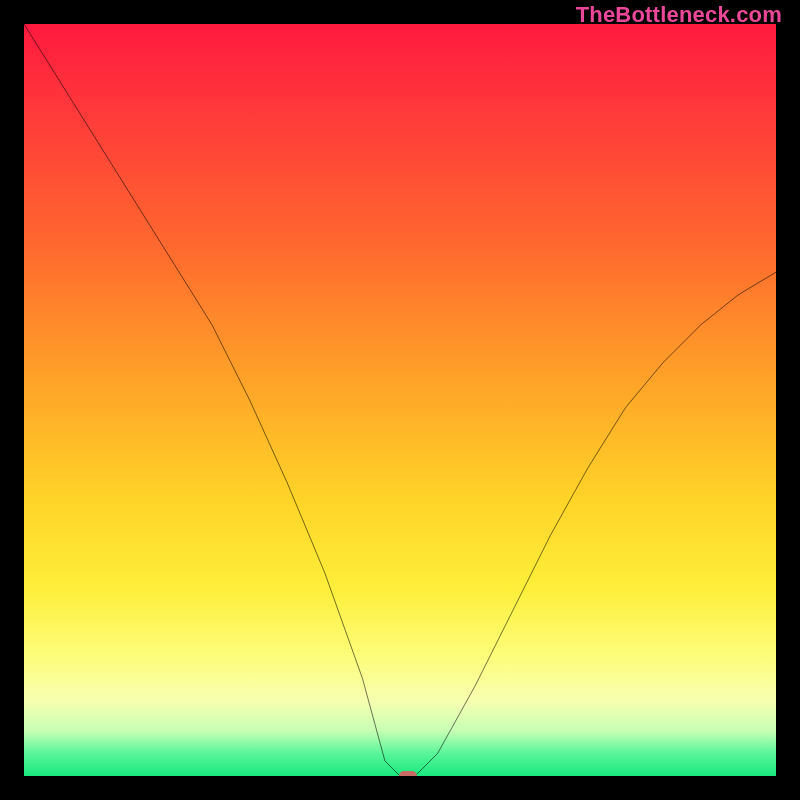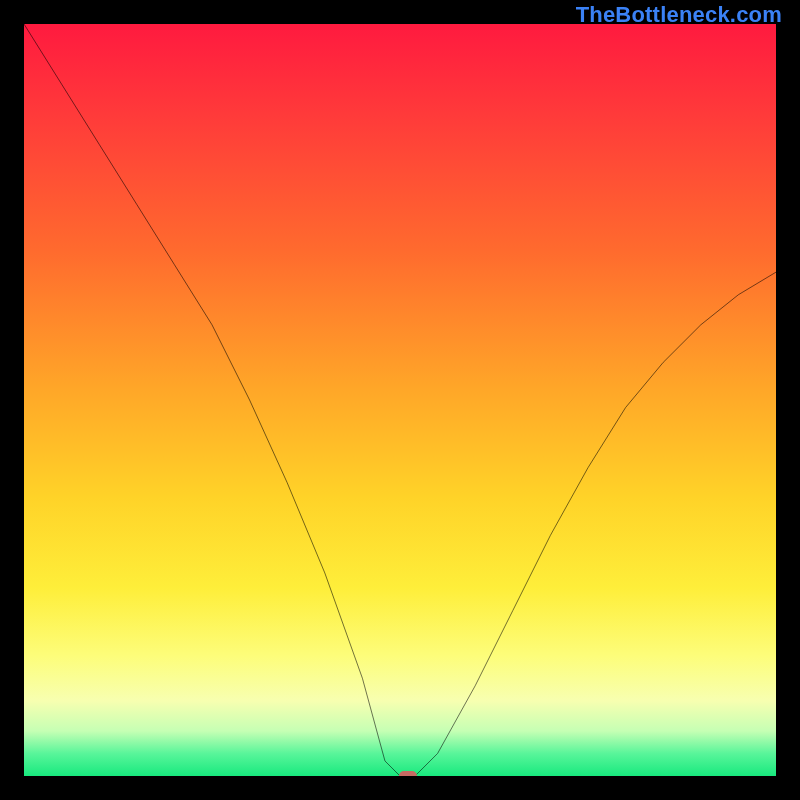--- a/index.html
+++ b/index.html
@@ -14,21 +14,21 @@
   .frame {
     position: relative;
     width: 800px;
     height: 800px;
     background: #000;
   }
   .watermark {
     position: absolute;
     top: 2px;
     right: 18px;
-    color: #3b82f6;
+    color: #ec4899;
     font-size: 22px;
     font-weight: 600;
     letter-spacing: 0.2px;
     z-index: 10;
   }
   .plot-area {
     position: absolute;
     left: 24px;
     top: 24px;
     width: 752px;

